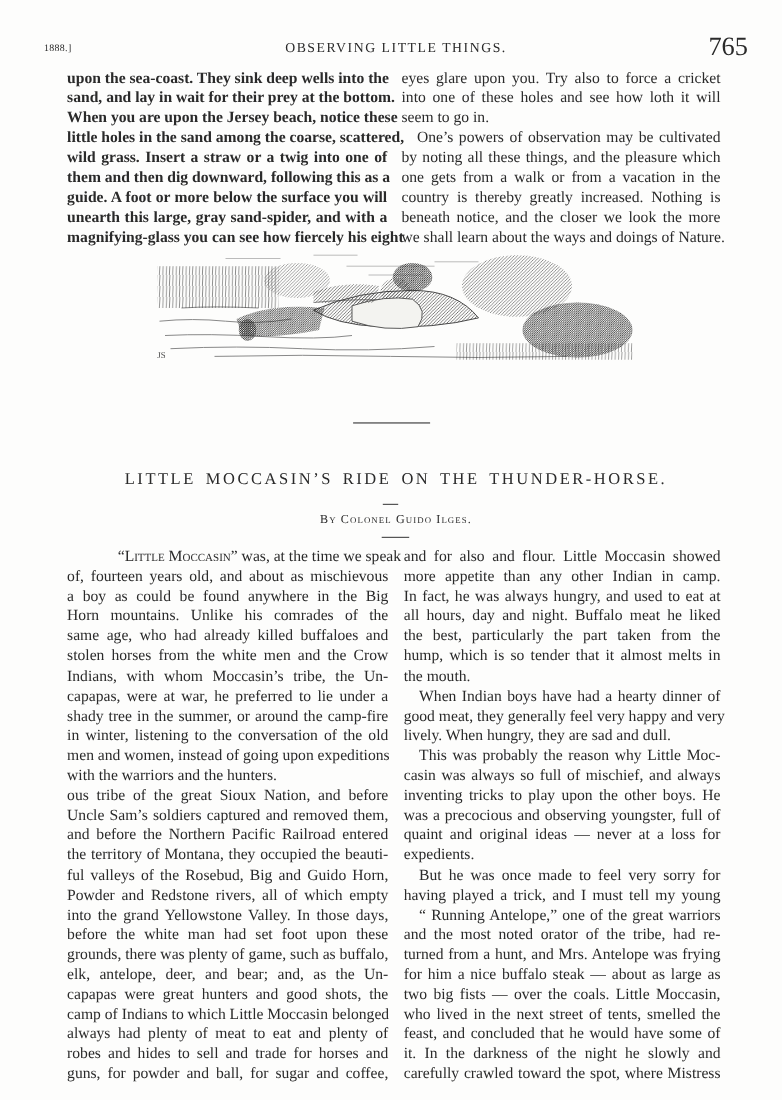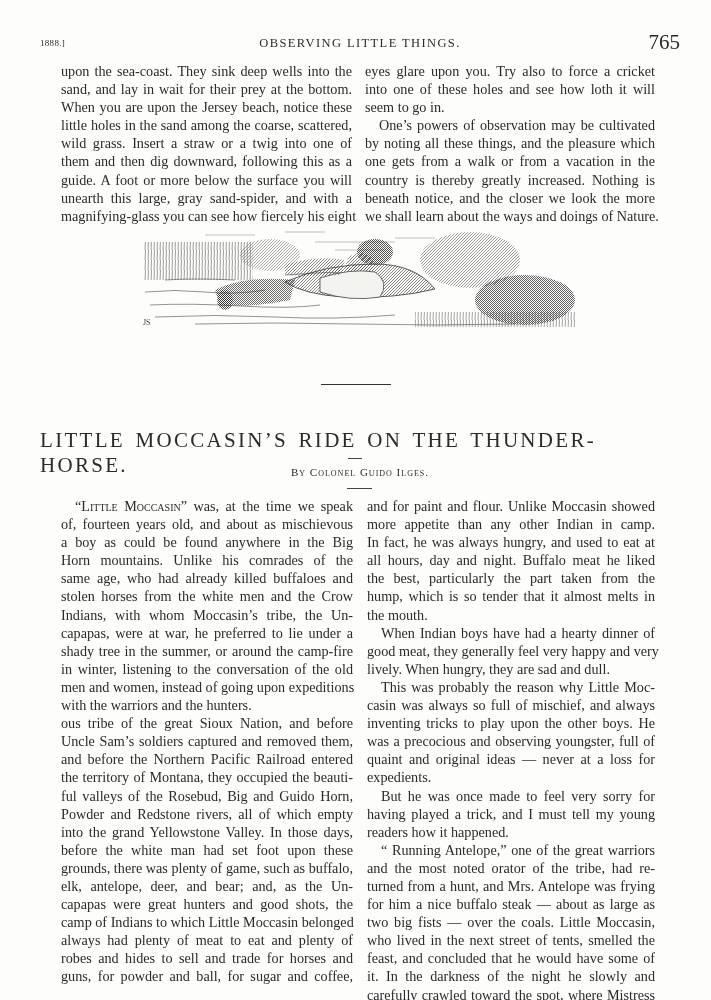--- a/index.html
+++ b/index.html
@@ -6,47 +6,47 @@
     body {
       width: 711px; height: 1000px; position: relative; overflow: hidden;
       font-family: "Liberation Serif", "DejaVu Serif", serif;
       color: #2a2a2a;
     }
     .running-head {
       position: absolute; top: 35px; left: 40px; width: 640px; height: 20px;
     }
     .rh-left { position: absolute; left: 0; top: 3px; font-size: 9px; letter-spacing: 0.3px; }
     .rh-center { position: absolute; left: 0; right: 0; top: 1px; text-align: center; font-size: 12.5px; letter-spacing: 1.4px; }
-    .rh-right { position: absolute; right: 0; top: -5px; font-size: 21px; }
+    .rh-right { position: absolute; right: 0; top: -5px; font-size: 24px; }
 
     .col { position: absolute; font-size: 14.2px; line-height: 18.1px; text-align: justify; }
     .col p { margin: 0; }
     .col .line { display: block; text-align-last: justify; white-space: nowrap; }
     .col .line.last { text-align-last: left; }
 
-    .top-left { left: 61px; top: 62px; width: 291px; }
+    .top-left { left: 61px; top: 62px; width: 291px; font-weight: bold; }
     .top-right { left: 365px; top: 62px; width: 290px; }
 
     .illustration { position: absolute; left: 135px; top: 220px; width: 445px; height: 110px; }
 
     .rule-top { position: absolute; left: 321px; top: 384px; width: 70px; height: 0; border-top: 1.5px solid #333; }
     .article-title {
-      position: absolute; left: 40px; width: 640px; top: 428px; text-align: left;
-      font-size: 21px; letter-spacing: 2.3px; word-spacing: 3px; color: #2a2a2a;
+      position: absolute; left: 40px; width: 640px; top: 428px; text-align: center;
+      font-size: 15px; letter-spacing: 2.3px; word-spacing: 3px; color: #2a2a2a;
     }
     .rule-small1 { position: absolute; left: 348px; top: 458px; width: 14px; border-top: 1px solid #444; }
     .byline {
       position: absolute; left: 200px; width: 320px; top: 466px; text-align: center;
       font-size: 11px; letter-spacing: 1px; font-variant: small-caps;
     }
     .rule-small2 { position: absolute; left: 347px; top: 488px; width: 25px; border-top: 1px solid #444; }
 
     .body-left { left: 61px; top: 497px; width: 292px; }
     .body-right { left: 367px; top: 497px; width: 288px; }
-    .sc { font-variant: small-caps; }
+    .sc { font-variant: small-caps; margin-left: 32px; }
   </style>
 </head>
 <body>
 
 <div class="running-head">
   <span class="rh-left">1888.]</span>
   <span class="rh-center">OBSERVING LITTLE THINGS.</span>
   <span class="rh-right">765</span>
 </div>
 
@@ -165,21 +165,21 @@
       <span class="line">elk, antelope, deer, and bear; and, as the Un-</span>
       <span class="line">capapas were great hunters and good shots, the</span>
       <span class="line">camp of Indians to which Little Moccasin belonged</span>
       <span class="line">always had plenty of meat to eat and plenty of</span>
       <span class="line">robes and hides to sell and trade for horses and</span>
       <span class="line">guns, for powder and ball, for sugar and coffee,</span>
     </p>
   </div>
 <div class="col body-right" id="art-right">
     <p>
-      <span class="line">and for paint and flour.  Unlike Moccasin showed</span>
+      <span class="line">and for also and flour.  Little Moccasin showed</span>
       <span class="line">more appetite than any other Indian in camp.</span>
       <span class="line">In fact, he was always hungry, and used to eat at</span>
       <span class="line">all hours, day and night.  Buffalo meat he liked</span>
       <span class="line">the best, particularly the part taken from the</span>
       <span class="line">hump, which is so tender that it almost melts in</span>
       <span class="line last">the mouth.</span>
     </p>
     <p>
       <span class="line" style="text-indent: 14px;">When Indian boys have had a hearty dinner of</span>
       <span class="line">good meat, they generally feel very happy and very</span>
@@ -189,21 +189,20 @@
       <span class="line" style="text-indent: 14px;">This was probably the reason why Little Moc-</span>
       <span class="line">casin was always so full of mischief, and always</span>
       <span class="line">inventing tricks to play upon the other boys.  He</span>
       <span class="line">was a precocious and observing youngster, full of</span>
       <span class="line">quaint and original ideas — never at a loss for</span>
       <span class="line last">expedients.</span>
     </p>
     <p>
       <span class="line" style="text-indent: 14px;">But he was once made to feel very sorry for</span>
       <span class="line">having played a trick, and I must tell my young</span>
-      <span class="line last">readers how it happened.</span>
     </p>
     <p>
       <span class="line" style="text-indent: 14px;">“ Running Antelope,” one of the great warriors</span>
       <span class="line">and the most noted orator of the tribe, had re-</span>
       <span class="line">turned from a hunt, and Mrs. Antelope was frying</span>
       <span class="line">for him a nice buffalo steak — about as large as</span>
       <span class="line">two big fists — over the coals.  Little Moccasin,</span>
       <span class="line">who lived in the next street of tents, smelled the</span>
       <span class="line">feast, and concluded that he would have some of</span>
       <span class="line">it.  In the darkness of the night he slowly and</span>

